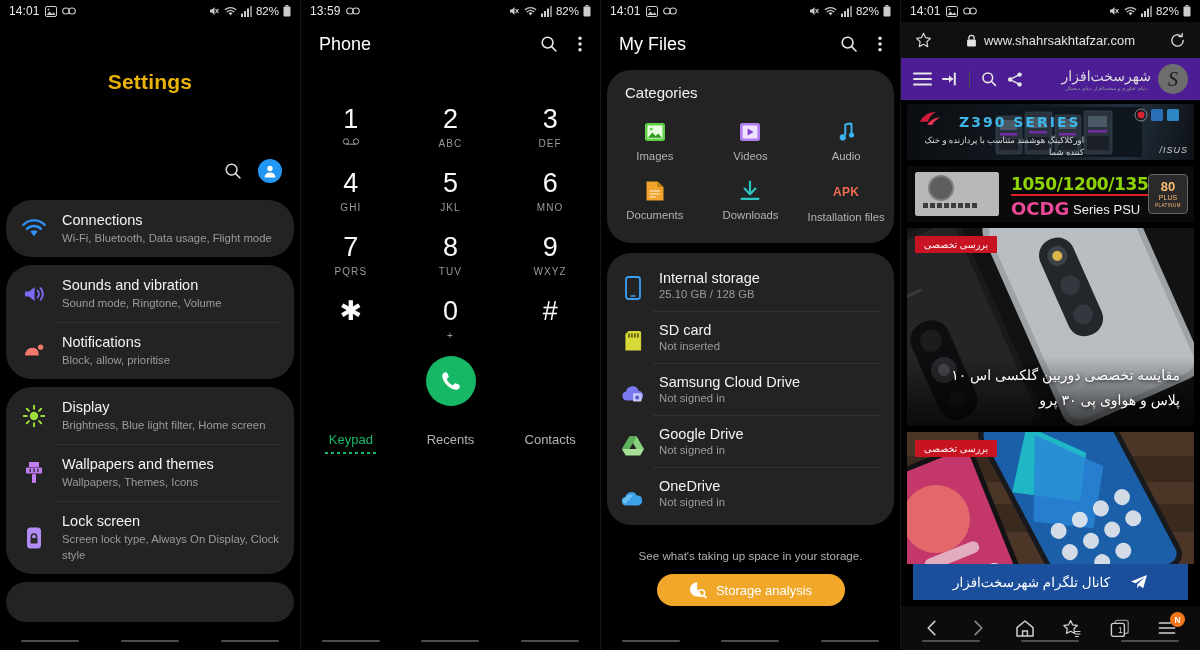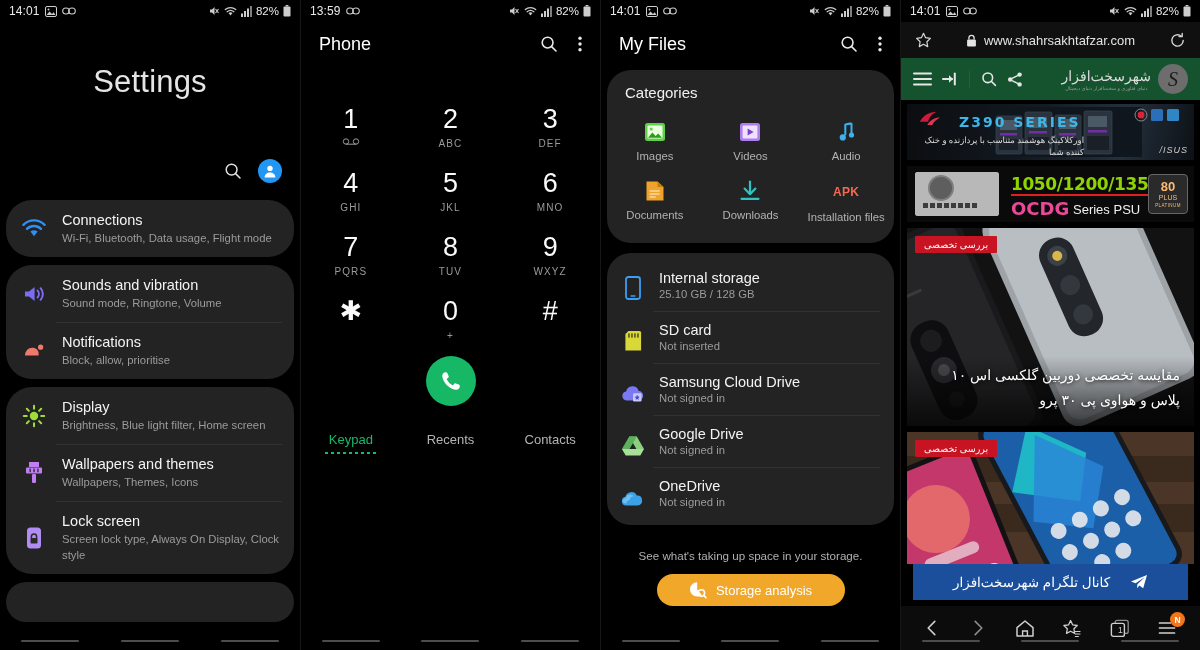--- a/index.html
+++ b/index.html
@@ -24,21 +24,21 @@
   svg { display:block; }
 
   
   .appbar { height:44px; display:flex; align-items:center; padding:0 18px; }
   .appbar .title { font-size:18px; color:#fff; font-weight:400; }
   .appbar .acts { margin-left:auto; display:flex; align-items:center; gap:20px; }
   .iconbtn { cursor:pointer; display:flex; align-items:center; justify-content:center; }
 
   
   .set-hero { height:120px; display:flex; align-items:center; justify-content:center; }
-  .set-hero .big { font-size:31px; color:#e5e5e5; font-weight:400; letter-spacing:.2px; }
+  .set-hero .big { font-size:21px; color:#eab308; font-weight:700; letter-spacing:.2px; }
   .set-tools { height:58px; display:flex; align-items:center; justify-content:flex-end; gap:16px; padding:0 18px; }
   .avatar { width:24px; height:24px; border-radius:50%; background:#2196f3; display:flex; align-items:center; justify-content:center; }
   .card { background:#232323; border-radius:26px; margin:0 6px 8px; overflow:hidden; }
   .srow { display:flex; align-items:center; padding:11px 0 11px 0; position:relative; }
   .srow .ic { width:56px; display:flex; align-items:center; justify-content:center; flex:0 0 56px; }
   .srow .txt { flex:1; padding-right:14px; }
   .srow .t1 { font-size:14.5px; color:#f3f3f3; line-height:1.3; }
   .srow .t2 { font-size:11.3px; color:#9b9b9b; line-height:1.35; margin-top:1px; }
   .srow + .srow::before {
     content:""; position:absolute; left:50px; right:12px; top:0; height:1px; background:#323232;
@@ -73,21 +73,21 @@
   .mf-foot { text-align:center; padding:14px 0 0; }
   .mf-foot .note { font-size:11.6px; color:#b0b0b0; }
   .storebtn { margin:12px auto 0; width:188px; height:32px; border-radius:16px; background:#f1a72a;
               display:flex; align-items:center; justify-content:center; gap:9px; cursor:pointer; }
   .storebtn span { font-size:13px; color:#fff; }
 
   
   .urlbar { height:36px; display:flex; align-items:center; padding:0 14px; gap:10px; background:#101010; }
   .urlbar .url { flex:1; display:flex; align-items:center; justify-content:center; gap:7px; }
   .urlbar .url span { font-size:13px; color:#e3e3e3; }
-  .sitebar { height:42px; background:#14532d; display:flex; align-items:center; padding:0 12px; gap:10px; }
+  .sitebar { height:42px; background:#4c1d95; display:flex; align-items:center; padding:0 12px; gap:10px; }
   .sitebar .divider { width:1px; height:17px; background:#4a4a4a; margin:0 1px; }
   .brand { margin-left:auto; display:flex; align-items:center; gap:7px; }
   .brand .bname { font-size:14px; color:#dcdcdc; letter-spacing:2px; direction:rtl; }
   .brand .bsub { font-size:5px; color:#9a9a9a; direction:rtl; display:block; text-align:center; letter-spacing:.5px; }
   .brand .logo { width:30px; height:30px; border-radius:50%; background:#6d6d6d; display:flex; align-items:center; justify-content:center; color:#1b1b1b; font-size:20px; font-style:italic; font-family:"Liberation Serif",serif; }
 
   .ad1 { height:56px; margin:4px 6px 0; background:linear-gradient(100deg,#0b0d10 0%,#141a22 45%,#23303c 75%,#0d1116 100%); position:relative; overflow:hidden; border-radius:1px; }
   .ad1 .z390 { position:absolute; left:52px; top:10px; font-size:14px; font-weight:bold; color:#3fb6e8; letter-spacing:2px; font-family:"DejaVu Sans",sans-serif; }
   .ad1 .fa { position:absolute; left:8px; top:30px; right:110px; font-size:8.5px; color:#dcdcdc; direction:rtl; text-align:right; line-height:1.45; }
   .ad1 .rog { position:absolute; left:10px; top:6px; width:34px; height:20px; }

